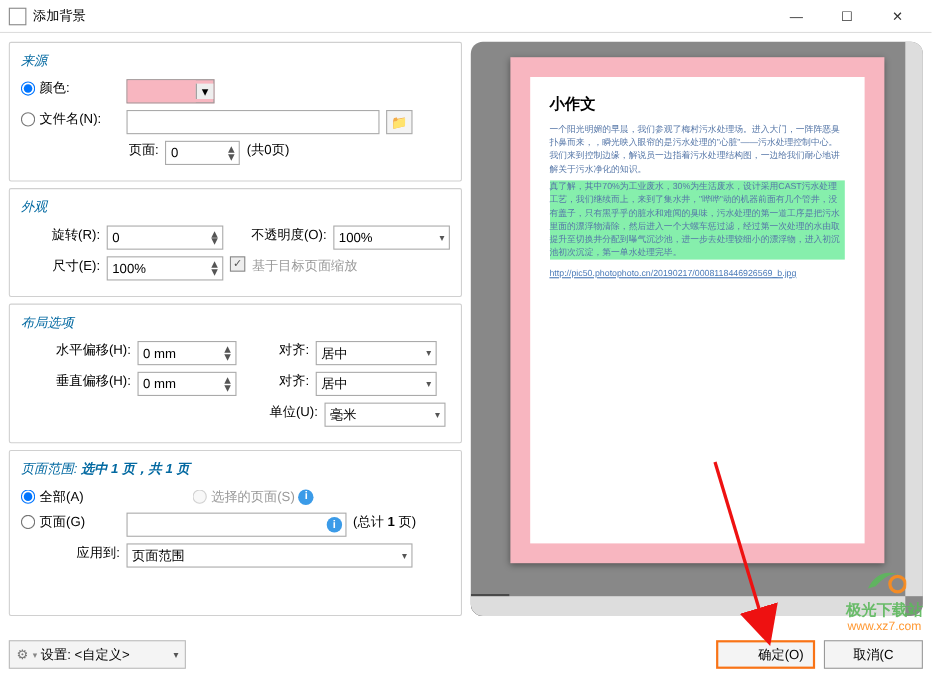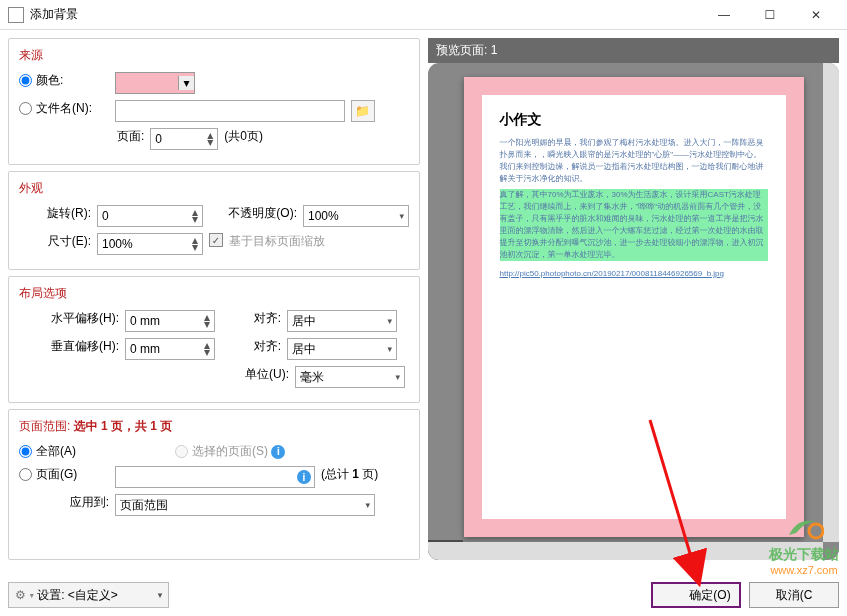--- a/index.html
+++ b/index.html
@@ -5,21 +5,21 @@
 * { box-sizing: border-box; margin: 0; padding: 0; font-family: "Microsoft YaHei", sans-serif; font-size: 12px; }
 body { background: #fff; width: 847px; height: 616px; overflow: hidden; position: relative; }
 .titlebar { display: flex; align-items: center; height: 30px; border-bottom: 1px solid #ddd; padding: 0 8px; }
 .titlebar .icon { width: 16px; height: 16px; border: 1px solid #888; margin-right: 6px; }
 .titlebar .title { flex: 1; }
 .winbtns { display: flex; }
 .winbtn { width: 46px; height: 30px; display: flex; align-items: center; justify-content: center; color: #333; }
 .content { display: flex; padding: 8px; gap: 8px; height: 538px; }
 .left { width: 412px; display: flex; flex-direction: column; gap: 6px; }
 .panel { border: 1px solid #d0d0d0; border-radius: 2px; padding: 8px 10px; }
-.panel-title { color: #b91c1c; margin-bottom: 8px; }
+.panel-title { color: #0369a1; margin-bottom: 8px; font-style: italic; }
 .row { display: flex; align-items: flex-start; margin: 6px 0; gap: 6px; }
 .row label { text-align: right; min-width: 72px; display: inline-block; }
 input[type=radio] { margin-right: 4px; }
 .radio-lbl { display: flex; align-items: center; min-width: 90px; }
 .colorswatch { width: 80px; height: 22px; border: 1px solid #999; display: flex; align-items: center; background: #f8b6c0; }
 .colorswatch .sw { flex:1; height:100%; background:#f8b6c0; }
 .colorswatch .arr { width: 16px; text-align: center; background: #eee; border-left: 1px solid #999; }
 .textinput { border: 1px solid #aaa; height: 22px; padding: 0 4px; background: #fff; }
 .spinner { width: 68px; border: 1px solid #aaa; height: 22px; display: flex; align-items: center; padding: 0 4px; background: #fff; justify-content: space-between; }
 .spinner .arrs { display: flex; flex-direction: column; font-size: 7px; line-height: 7px; color: #555; }
@@ -39,21 +39,21 @@
 .page .hl { background:#86efac; }
 .page a { font-size:8px; color:#4a7ab8; text-decoration:underline; }
 .pagenum { position:absolute; bottom:0; left:0; background:#4a4a4a; color:#ddd; padding:3px 14px; }
 .scrollbar-v { position:absolute; right:0; top:0; bottom:18px; width:16px; background:#ddd; }
 .scrollbar-h { position:absolute; left:0; right:16px; bottom:0; height:18px; background:#ddd; }
 .footer { position:absolute; bottom:8px; left:8px; right:8px; display:flex; align-items:center; gap:8px; }
 .footer .setbtn { border:1px solid #bbb; height:26px; display:flex; align-items:center; padding:0 6px; background:#f4f4f4; }
 .footer .gear { color:#777; margin-right:4px; }
 .footer .spacer { flex:1; }
 .btn { border:1px solid #999; height:26px; min-width:90px; background:#f4f4f4; display:flex; align-items:center; justify-content:center; }
-.btn.primary { border:2px solid #701a75;padding-left:28px; }
+.btn.primary { border:2px solid #f97316;padding-left:28px; }
 .arrow-overlay { position:absolute; pointer-events:none; }
 .watermark { position:absolute; right:8px; bottom:40px; text-align:center; pointer-events:none; opacity:0.9;}
 .watermark .wm1 { color:#5cb85c; font-size:14px; font-weight:bold; }
 .watermark .wm2 { color:#ff8c1a; font-size:11px; }
 </style>
 </head>
 <body>
 
 <div class="titlebar">
   <div class="icon"></div>
@@ -196,21 +196,20 @@
         <label style="min-width:90px">应用到:</label>
         <div class="combo" style="width:260px">
             <span>页面范围</span>
             <span class="arr">▾</span>
           </div>
       </div>
     </div>
   </div>
 
   <div class="right">
-    <div class="preview-header">预览页面: 1</div>
     <div class="preview-body">
       <div class="page-wrap">
         <div class="page">
           <h3>小作文</h3>
           <p>一个阳光明媚的早晨，我们参观了梅村污水处理场。进入大门，一阵阵恶臭扑鼻而来，，瞬光映入眼帘的是污水处理的"心脏"——污水处理控制中心。我们来到控制边缘，解说员一边指着污水处理结构图，一边给我们耐心地讲解关于污水净化的知识。</p>
           <p class="hl">真了解，其中70%为工业废水，30%为生活废水，设计采用CAST污水处理工艺，我们继续而上，来到了集水井，"哗哗"动的机器前面有几个管井，没有盖子，只有黑乎乎的脏水和难闻的臭味，污水处理的第一道工序是把污水里面的漂浮物清除，然后进入一个大螺车惩过滤，经过第一次处理的水由取提升至切换井分配到曝气沉沙池，进一步去处理较细小的漂浮物，进入初沉池初次沉淀，第一单水处理完毕。</p>
           <a>http://pic50.photophoto.cn/20190217/0008118446926569_b.jpg</a>
         </div>
       </div>
       <div class="pagenum">1</div>

